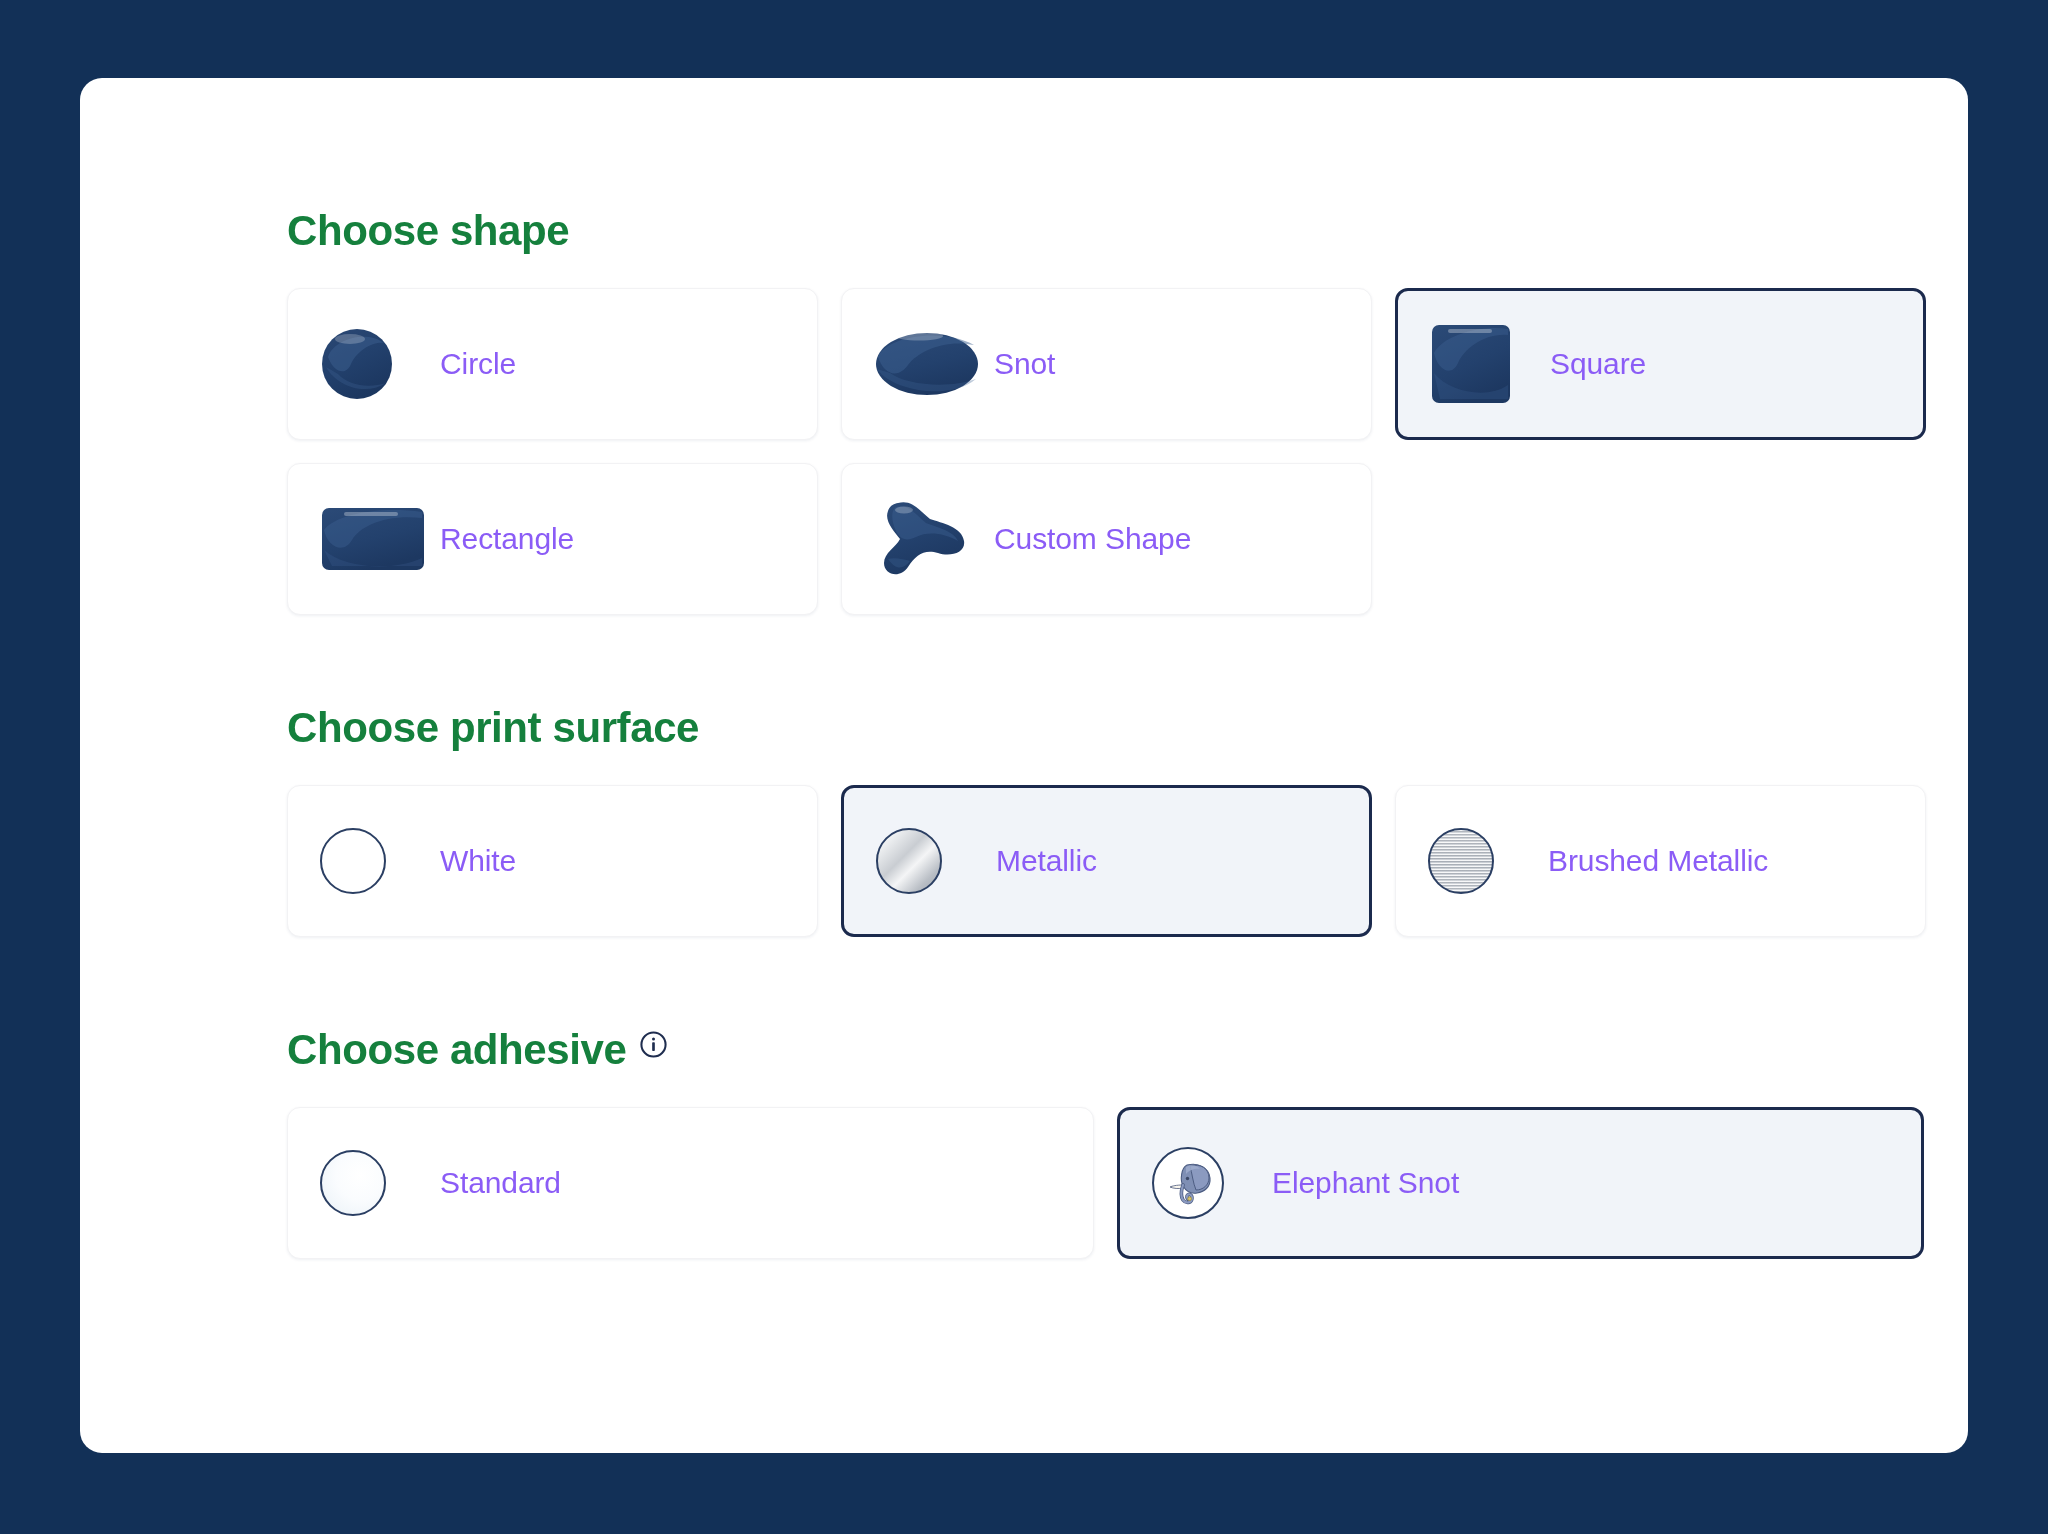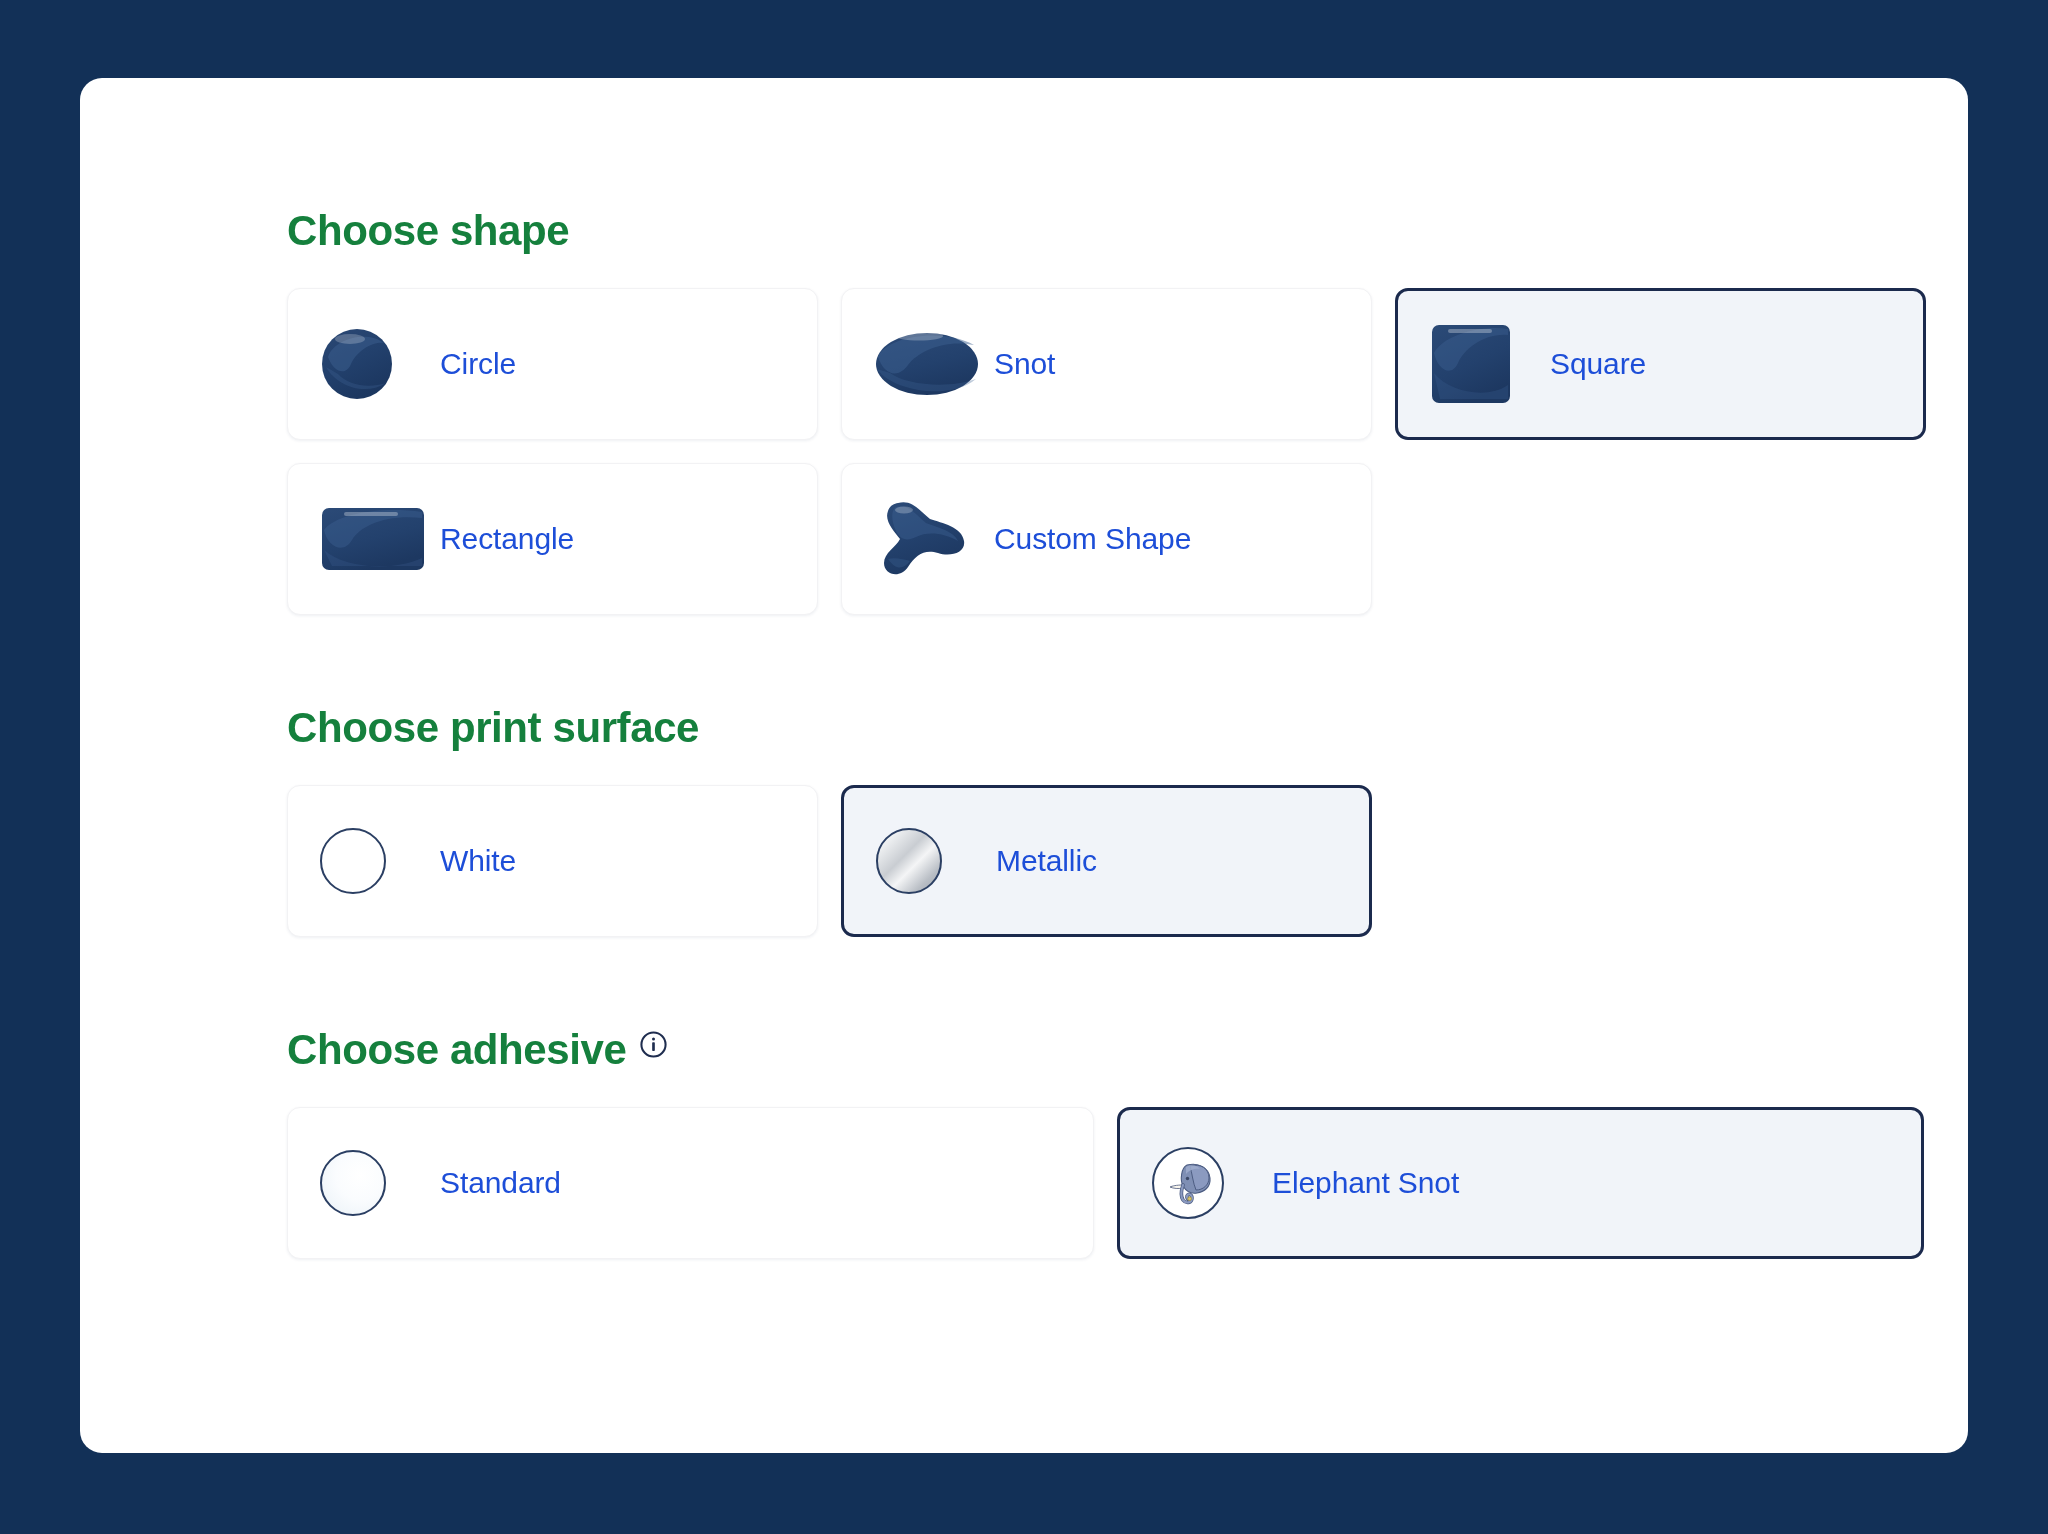--- a/index.html
+++ b/index.html
@@ -80,21 +80,21 @@
 
   .option-card .swatch-slot {
     width: 120px;
     flex: 0 0 auto;
     display: flex;
     align-items: center;
     justify-content: flex-start;
   }
 
   .option-label {
-    color: #1d4ed8;
+    color: #8b5cf6;
     font-size: 30px;
     font-weight: 400;
     letter-spacing: -0.1px;
     white-space: nowrap;
   }
 
   
   .shape-svg { display: block; }
 
   
@@ -280,20 +280,26 @@
         <span class="option-label">White</span>
       </div>
 
       <div class="option-card selected">
         <span class="swatch-slot">
           <span class="swatch-circle swatch-metallic"></span>
         </span>
         <span class="option-label">Metallic</span>
       </div>
 
+      <div class="option-card">
+        <span class="swatch-slot">
+          <span class="swatch-circle swatch-brushed"></span>
+        </span>
+        <span class="option-label">Brushed Metallic</span>
+      </div>
 
     </div>
   </div>
 
   <div class="section" id="section-adhesive">
     <div class="section-heading">
       <span>Choose adhesive</span>
       <svg class="info-icon" viewBox="0 0 24 24">
         <circle cx="12" cy="12" r="10" fill="none" stroke="#1f2d4f" stroke-width="1.7"></circle>
         <circle cx="12" cy="7.4" r="1.25" fill="#1f2d4f"></circle>

